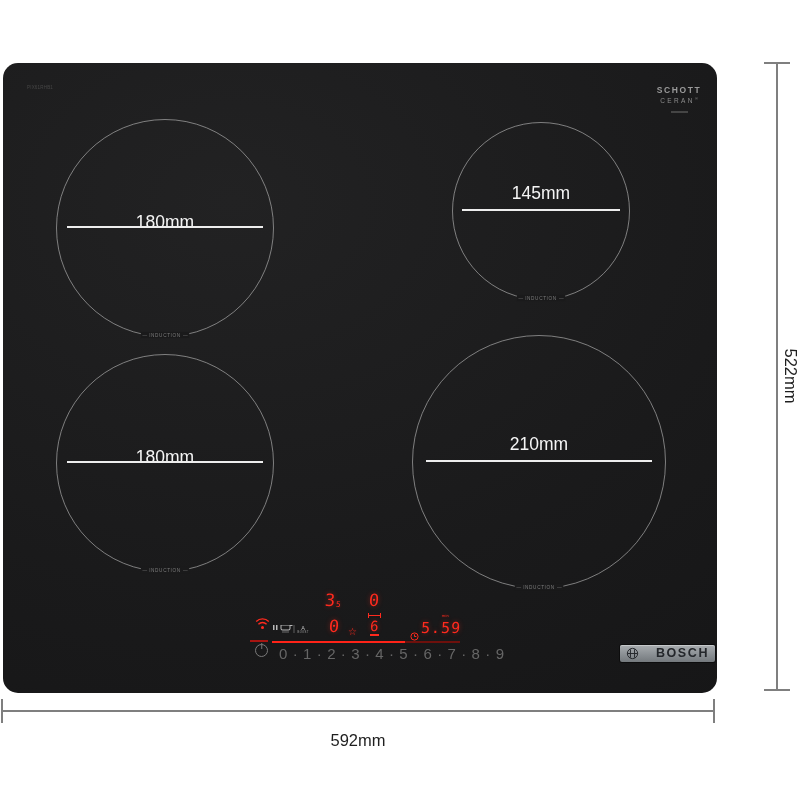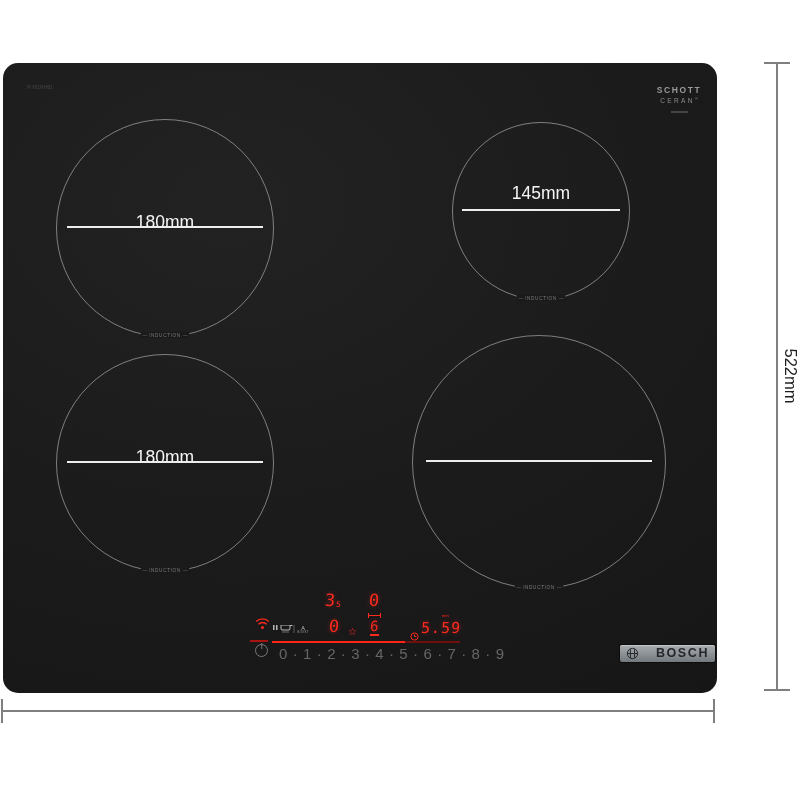--- a/index.html
+++ b/index.html
@@ -153,20 +153,21 @@
       <span class="dlabel">180mm</span>
       <span class="dline"></span>
       <span class="induction">
           <i></i>
           <span>INDUCTION</span>
           <i></i>
         </span>
     </div>
 
     <div class="zone zone-fr">
+      <span class="dlabel">210mm</span>
       <span class="dline"></span>
       <span class="induction">
           <i></i>
           <span>INDUCTION</span>
           <i></i>
         </span>
     </div>
 
     <div class="panel">
 
@@ -229,19 +230,20 @@
         <line x1="8.2" y1="4.2" x2="8.2" y2="19.8" stroke="#24272b" stroke-width="1.8"></line>
         <line x1="15.8" y1="4.2" x2="15.8" y2="19.8" stroke="#24272b" stroke-width="1.8"></line>
       </svg>
       <span class="brand">BOSCH</span>
     </div>
   </div>
 
   <span class="dim h-line"></span>
   <span class="dim h-tick-l"></span>
   <span class="dim h-tick-r"></span>
+  <span class="h-label">592mm</span>
 
   <span class="dim v-line"></span>
   <span class="dim v-tick-t"></span>
   <span class="dim v-tick-b"></span>
   <span class="v-label">522mm</span>
 
 </div>
 
 </body></html>

